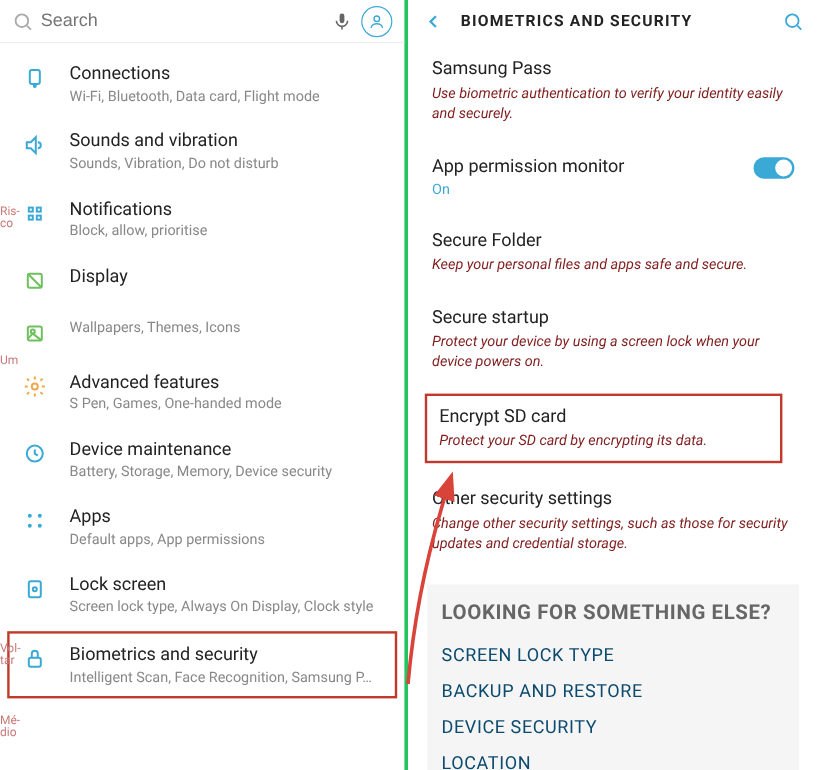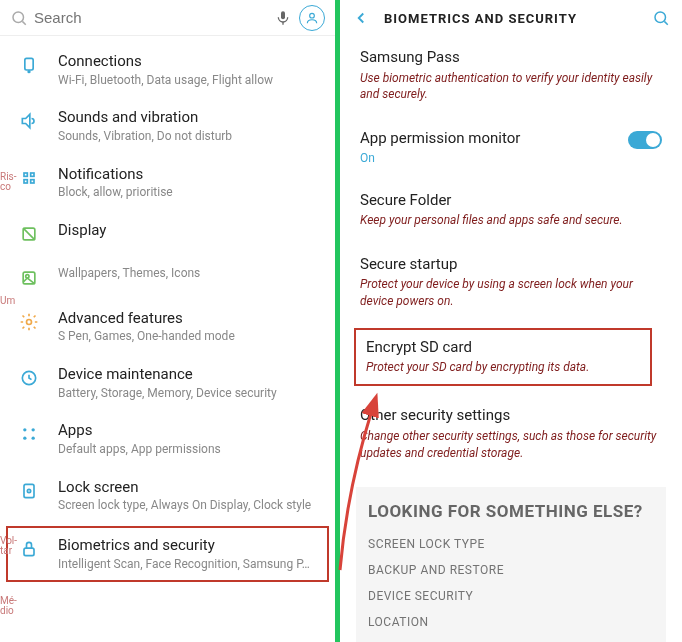--- a/index.html
+++ b/index.html
@@ -1,18 +1,18 @@
 <!DOCTYPE html>
 <html><head>
 <meta charset="utf-8">
 <style>
 * { margin: 0; padding: 0; box-sizing: border-box; }
 body { font-family: -apple-system, BlinkMacSystemFont, "Segoe UI", Roboto, sans-serif; background: #fff; width: 682px; height: 642px; overflow: hidden; position: relative; }
 .container { display: flex; width: 100%; height: 100%; }
-.left-panel { width: 340px; border-right: 5px solid #22c55e; position: relative; }
+.left-panel { width: 340px; border-right: 3px solid #22c55e; position: relative; }
 .right-panel { width: 342px; position: relative; }
 .search-bar { display: flex; align-items: center; padding: 6px 10px; border-bottom: 1px solid #eee; height: 36px; }
 .search-icon-wrap { color: #aaa; margin-right: 6px; display: flex; }
 .search-input { flex: 1; border: none; outline: none; font-size: 15px; color: #888; }
 .mic-icon-wrap { color: #666; margin: 0 8px; display: flex; }
 .profile-circle { width: 26px; height: 26px; border: 1.5px solid #3ba9d6; border-radius: 50%; display: flex; align-items: center; justify-content: center; color: #3ba9d6; }
 .settings-list { padding-top: 6px; }
 .settings-item { display: flex; align-items: flex-start; padding: 10px 14px 10px 18px; cursor: pointer; }
 .settings-icon { width: 22px; height: 22px; margin-right: 18px; margin-top: 2px; flex-shrink: 0; display: flex; align-items: center; justify-content: center; }
 .settings-text { flex: 1; min-width: 0; }
@@ -27,21 +27,21 @@
 .section-list { padding: 0 2px; }
 .section-item { padding: 12px 18px 14px 18px; cursor: pointer; position: relative; }
 .section-title { font-size: 15px; color: #222; line-height: 1.3; margin-bottom: 2px; }
 .section-sub { font-size: 12px; color: #7f1d1d; line-height: 1.4; font-style: italic; }
 .section-sub-on { font-size: 12px; color: #3ba9d6; }
 .toggle-switch { position: absolute; right: 18px; top: 14px; width: 34px; height: 18px; background: #3ba9d6; border-radius: 10px; }
 .toggle-knob { position: absolute; right: 2px; top: 2px; width: 14px; height: 14px; background: #fff; border-radius: 50%; }
 .encrypt-box { border: 2px solid #c0392b; margin: 4px 28px 8px 12px; padding: 8px 10px; }
 .looking-box { background: #f5f5f5; margin: 12px 14px 8px 14px; padding: 14px 12px 10px 12px; }
 .looking-title { font-size: 17px; letter-spacing: 0.5px; color: #666; font-weight: 700; margin-bottom: 10px; }
-.looking-link { font-size: 12px; color: #737373; letter-spacing: 0.5px; padding: 6px 0; cursor: pointer; }
+.looking-link { font-size: 15px; color: #0c4a6e; letter-spacing: 0.5px; padding: 6px 0; cursor: pointer; }
 .arrow-svg { position: absolute; left: 332px; top: 390px; pointer-events: none; z-index: 10; }
 .side-annotations { position: absolute; left: 0; top: 0; width: 10px; height: 100%; overflow: visible; pointer-events: none; }
 .ann { position: absolute; left: 0px; font-size: 10px; color: #c87878; line-height: 1; }
 </style>
 </head>
 <body>
 
 <div class="container">
   <div class="left-panel">
     <div class="search-bar">
@@ -77,21 +77,21 @@
     <div class="settings-list">
       <div class="settings-item">
         <span class="settings-icon">
             <svg width="20" height="20" viewBox="0 0 24 24" fill="none" stroke="#3ba9d6" stroke-width="2">
               <rect x="7" y="4" width="10" height="14" rx="2"></rect>
               <circle cx="12" cy="20" r="1" fill="#3ba9d6"></circle>
             </svg>
           </span>
         <div class="settings-text">
             <div class="settings-title">Connections</div>
-            <div class="settings-sub">Wi-Fi, Bluetooth, Data usage, Flight allow</div>
+            <div class="settings-sub">Wi-Fi, Bluetooth, Data card, Flight mode</div>
           </div>
       </div>
       <div class="settings-item">
         <span class="settings-icon">
             <svg width="20" height="20" viewBox="0 0 24 24" fill="none" stroke="#3ba9d6" stroke-width="2">
               <path d="M4 9v6h4l5 5V4L8 9H4z"></path>
               <path d="M15 9a3 3 0 0 1 0 6"></path>
             </svg>
           </span>
         <div class="settings-text">

